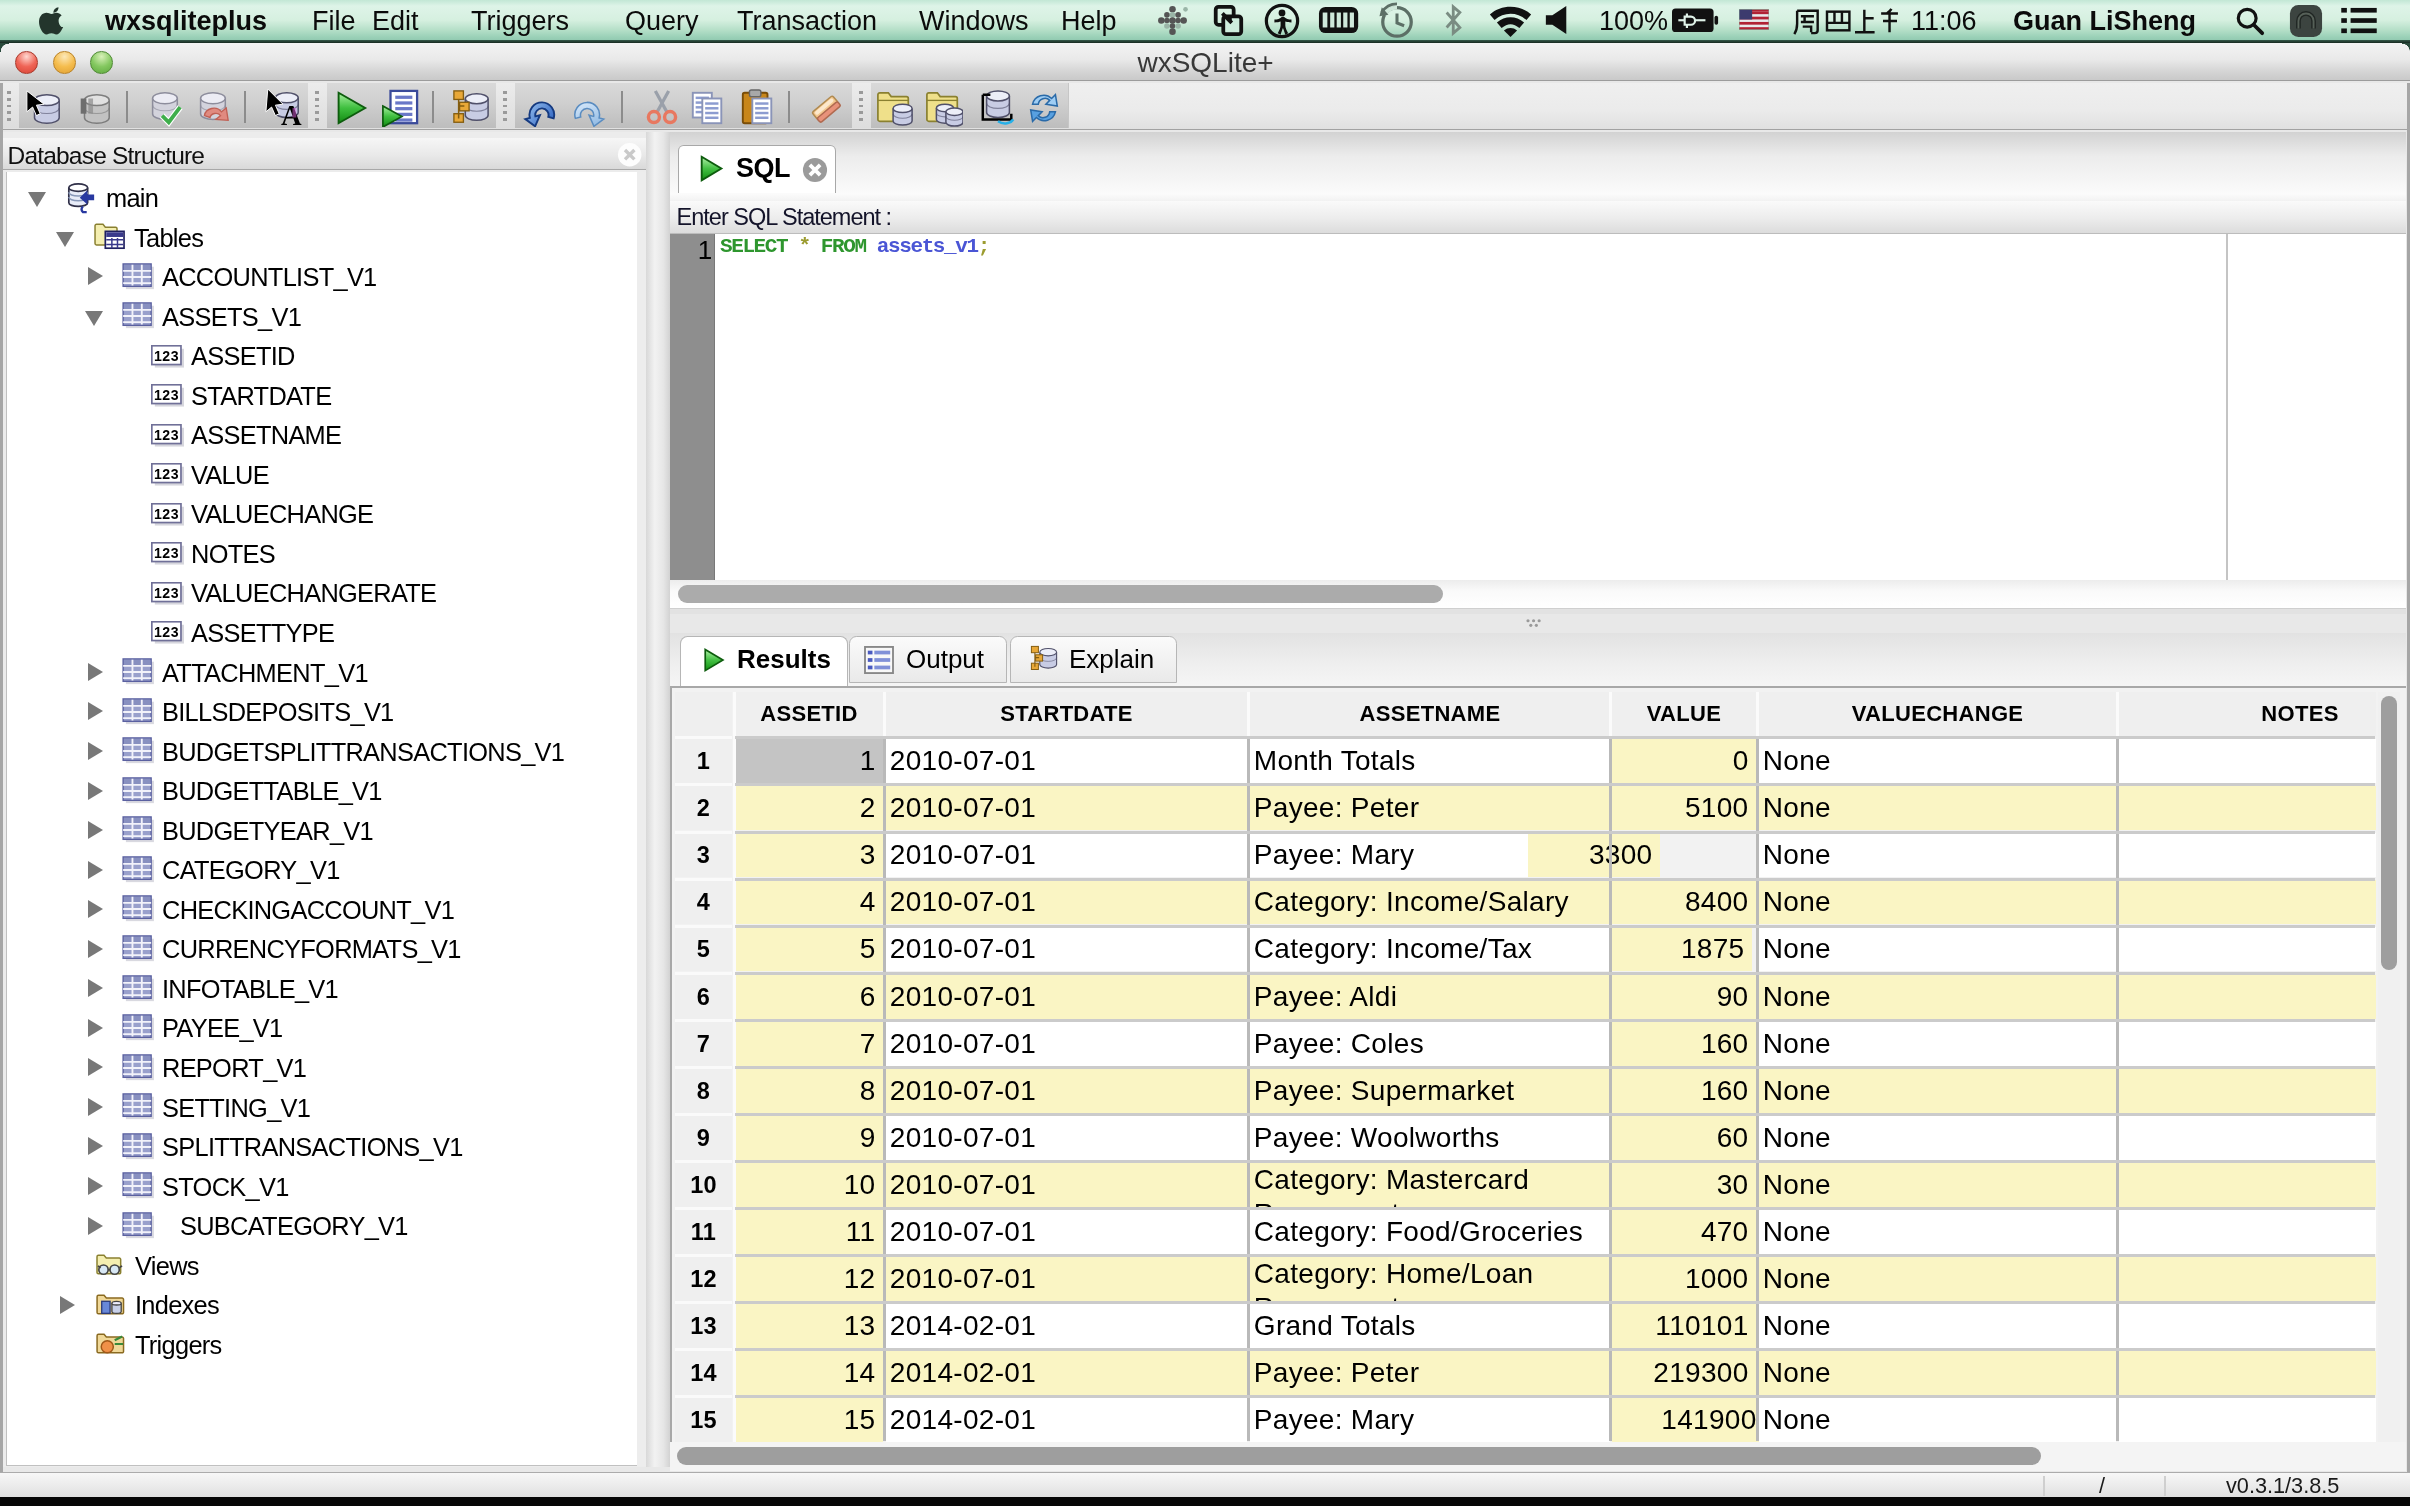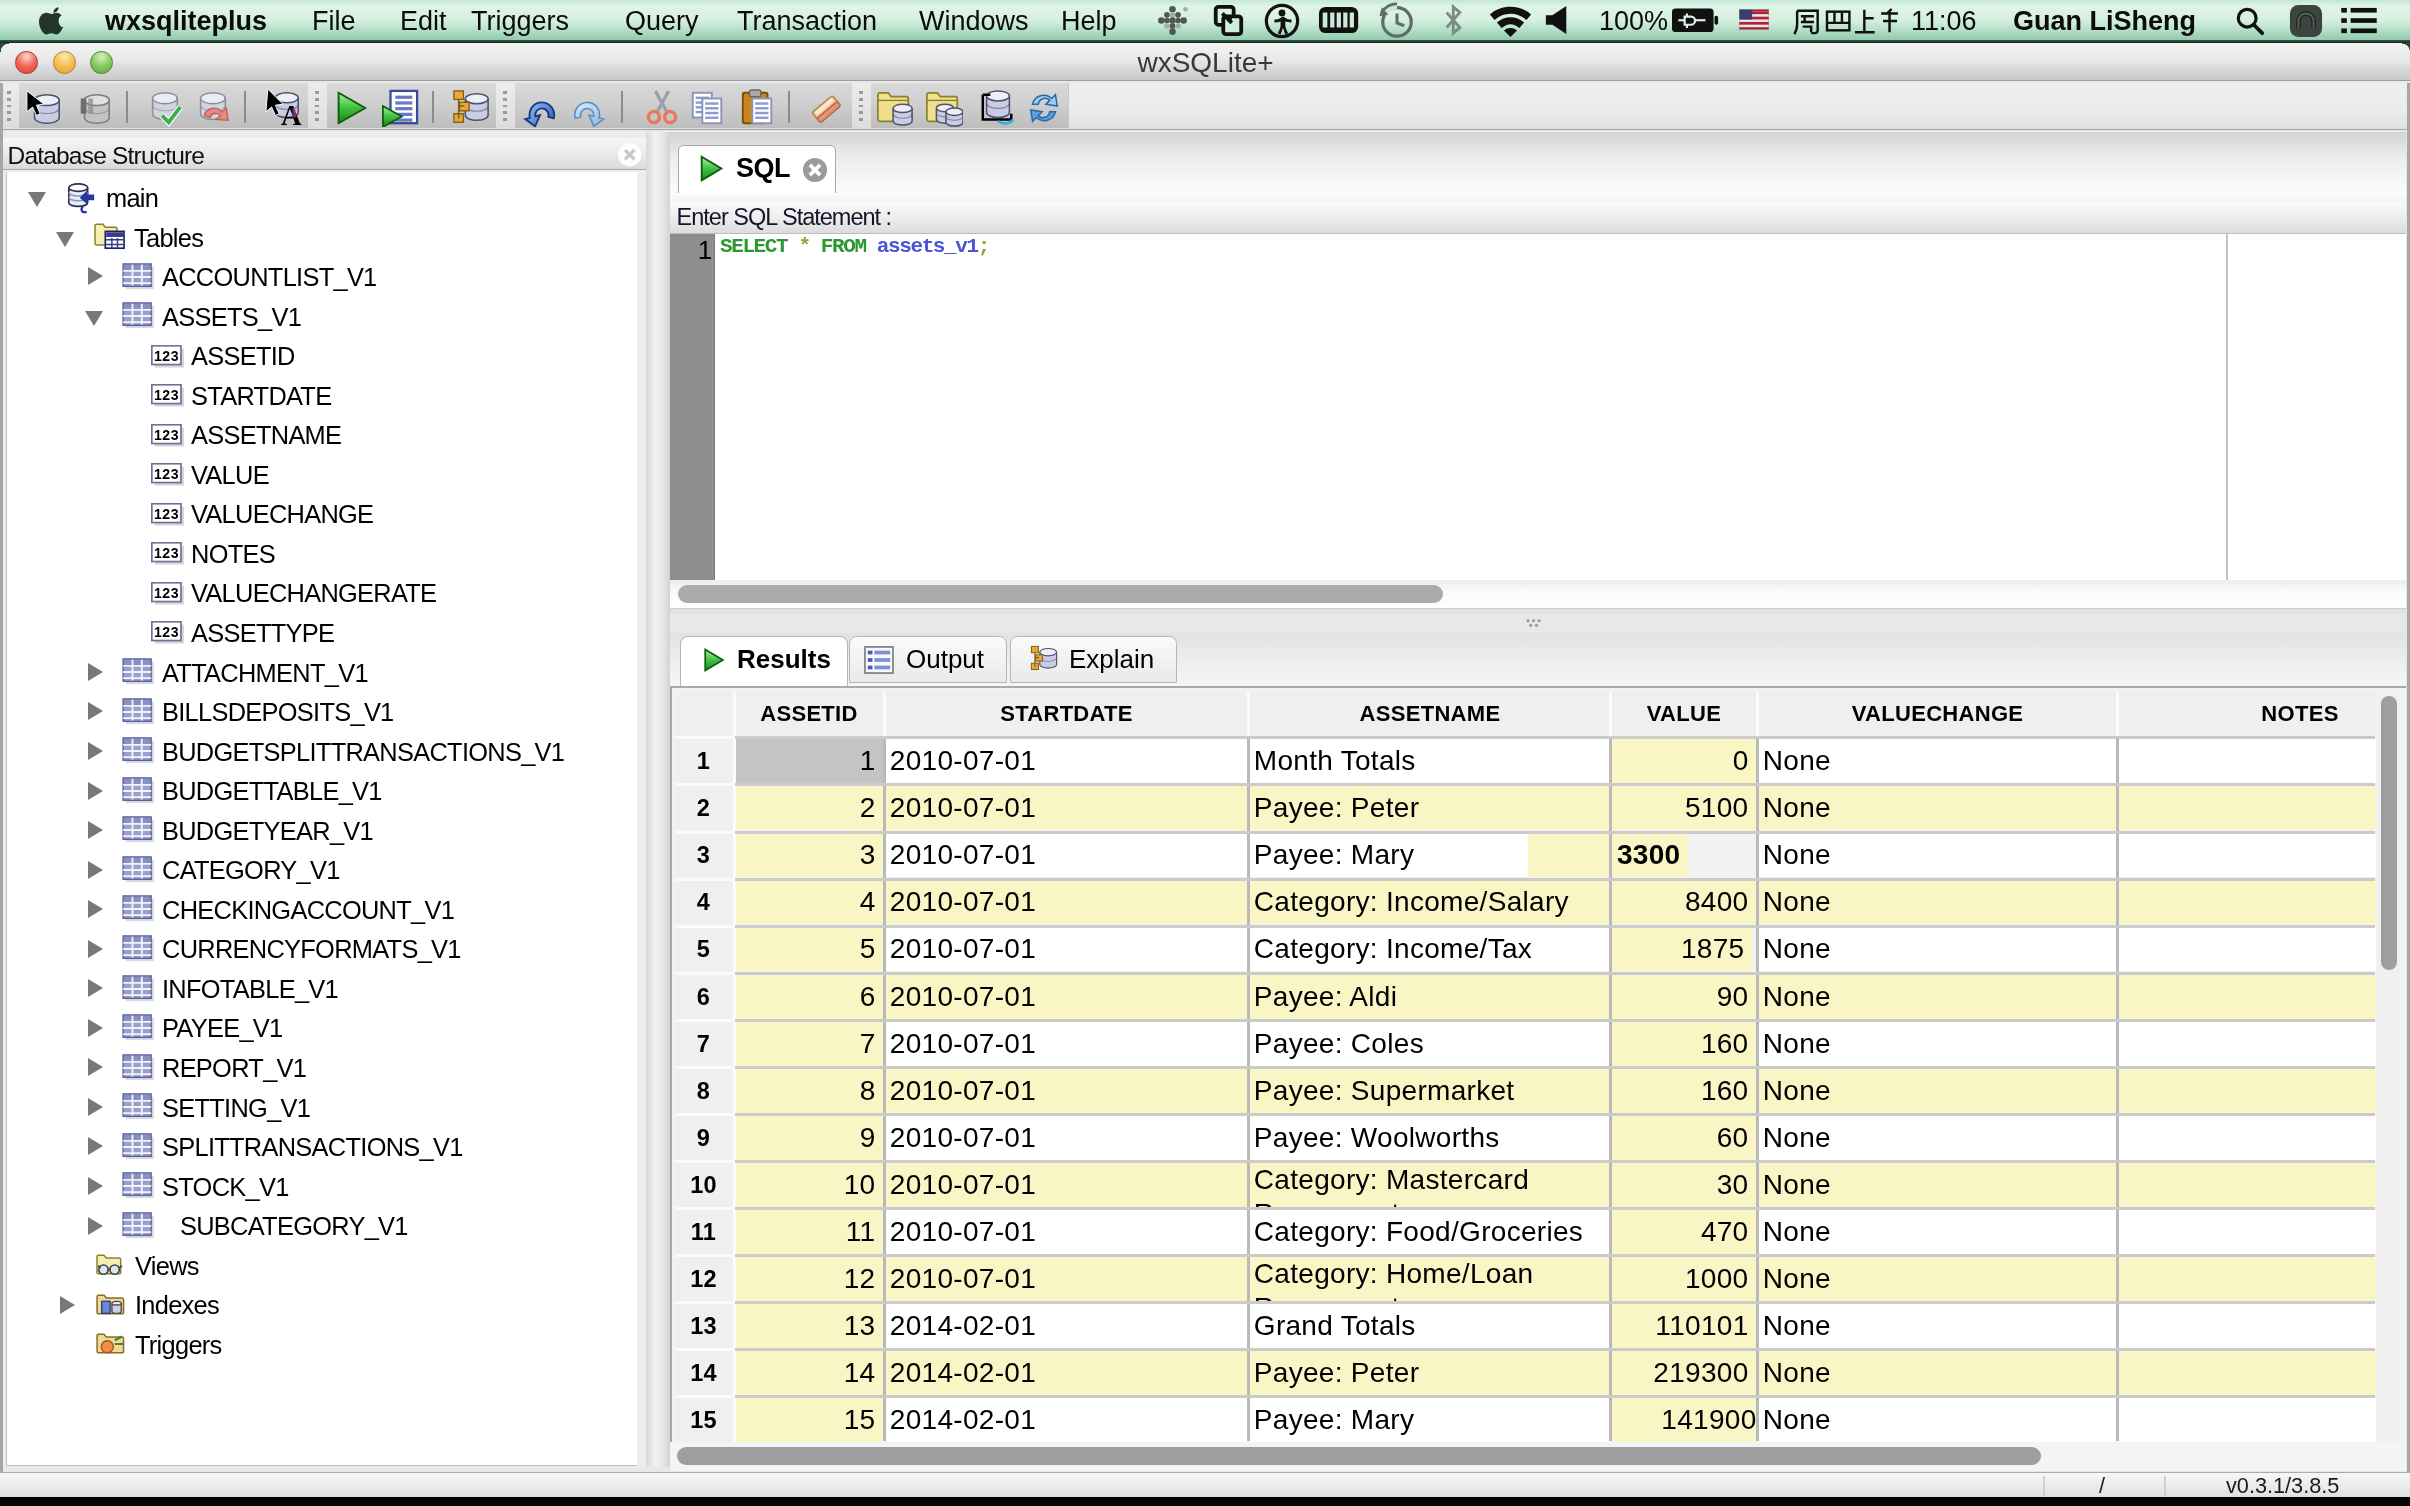--- a/index.html
+++ b/index.html
@@ -84,21 +84,21 @@
 #blackstrip{left:0;top:1497px;width:2411px;height:9.4px;background:#060606;}
 .sbtext{position:absolute;top:1473px;height:24.5px;line-height:25.4px;font-size:21.7px;color:#1a1a1a;}
 </style></head><body>
 <div id="menubar" class="abs"></div>
 <div id="menudark" class="abs"></div>
 <svg class="abs" style="left:39px;top:6.6px" width="30" height="30" viewBox="0 0 17 17">
 <path fill="#23352c" d="M11.6 1.1c.1.9-.3 1.7-.8 2.3-.6.6-1.4 1.1-2.2 1-.1-.8.3-1.6.8-2.2.5-.6 1.5-1 2.2-1.1zM14.4 13c-.4.9-.6 1.3-1.1 2-.7 1.1-1.7 2.4-3 2.4-1.1 0-1.4-.7-2.9-.7-1.5 0-1.8.7-2.9.7-1.2 0-2.2-1.2-2.9-2.3C-.3 12.1-.5 8.3 1 6.3c1-1.4 2.4-1.8 3.5-1.8 1.2 0 2 .7 3 .7 1 0 1.6-.7 3-.7 1 0 2.2.6 3 1.5-2.6 1.4-2.2 5.1-.1 7z" transform="scale(0.95) translate(0,-1)"></path>
   </svg>
 <div class="mitem mbold" style="left:105px">wxsqliteplus</div>
 <div class="mitem " style="left:312px">File</div>
-<div class="mitem " style="left:400px">Edit</div>
+<div class="mitem " style="left:372px">Edit</div>
 <div class="mitem " style="left:471px">Triggers</div>
 <div class="mitem " style="left:625px">Query</div>
 <div class="mitem " style="left:737px">Transaction</div>
 <div class="mitem " style="left:919px">Windows</div>
 <div class="mitem " style="left:1061px">Help</div>
 <svg class="abs" style="left:1152px;top:0" width="41" height="40" viewBox="0 0 44 43">
     <circle cx="22" cy="10" r="3.5" fill="#555"></circle>
     <circle cx="22" cy="16" r="3" fill="#9ab5a7"></circle>
     <circle cx="16" cy="16" r="3" fill="#555"></circle>
     <circle cx="28" cy="16" r="3" fill="#555"></circle>
@@ -780,21 +780,21 @@
 <div class="gcell yel rgt abs" style="left:735px;top:786px;width:148px;height:44px;line-height:44px;">2</div>
 <div class="gcell yel lft abs" style="left:886px;top:786px;width:361px;height:44px;line-height:44px;">2010-07-01</div>
 <div class="gcell yel lft abs" style="left:1250px;top:786px;width:360px;height:44px;line-height:44px;">Payee: Peter</div>
 <div class="gcell yel rgt abs" style="left:1612px;top:786px;width:144px;height:44px;line-height:44px;">5100</div>
 <div class="gcell yel lft abs" style="left:1759px;top:786px;width:357px;height:44px;line-height:44px;">None</div>
 <div class="gcell yel abs" style="left:2119px;top:786px;width:257px;height:44px;"></div>
 <div class="gcell gnum abs" style="left:675px;top:833px;width:57px;height:44px;line-height:44px;">3</div>
 <div class="gcell yel rgt abs" style="left:735px;top:833px;width:148px;height:44px;line-height:44px;">3</div>
 <div class="gcell wht lft abs" style="left:886px;top:833px;width:361px;height:44px;line-height:44px;">2010-07-01</div>
 <div class="gcell wht lft abs" style="left:1250px;top:833px;width:360px;height:44px;line-height:44px;">Payee: Mary</div>
-<div class="gcell yel rgt abs" style="left:1528px;top:833px;width:160px;height:44px;line-height:44px;font-weight:bold;">3300</div>
+<div class="gcell yel rgt abs" style="left:1528px;top:833px;width:132px;height:44px;line-height:44px;">3300</div>
 <div class="gcell wht lft abs" style="left:1759px;top:833px;width:357px;height:44px;line-height:44px;">None</div>
 <div class="gcell wht abs" style="left:2119px;top:833px;width:257px;height:44px;"></div>
 <div class="gcell gnum abs" style="left:675px;top:880px;width:57px;height:44px;line-height:44px;">4</div>
 <div class="gcell yel rgt abs" style="left:735px;top:880px;width:148px;height:44px;line-height:44px;">4</div>
 <div class="gcell yel lft abs" style="left:886px;top:880px;width:361px;height:44px;line-height:44px;">2010-07-01</div>
 <div class="gcell yel lft abs" style="left:1250px;top:880px;width:360px;height:44px;line-height:44px;">Category: Income/Salary</div>
 <div class="gcell yel rgt abs" style="left:1612px;top:880px;width:144px;height:44px;line-height:44px;">8400</div>
 <div class="gcell yel lft abs" style="left:1759px;top:880px;width:357px;height:44px;line-height:44px;">None</div>
 <div class="gcell yel abs" style="left:2119px;top:880px;width:257px;height:44px;"></div>
 <div class="gcell gnum abs" style="left:675px;top:927px;width:57px;height:44px;line-height:44px;">5</div>

